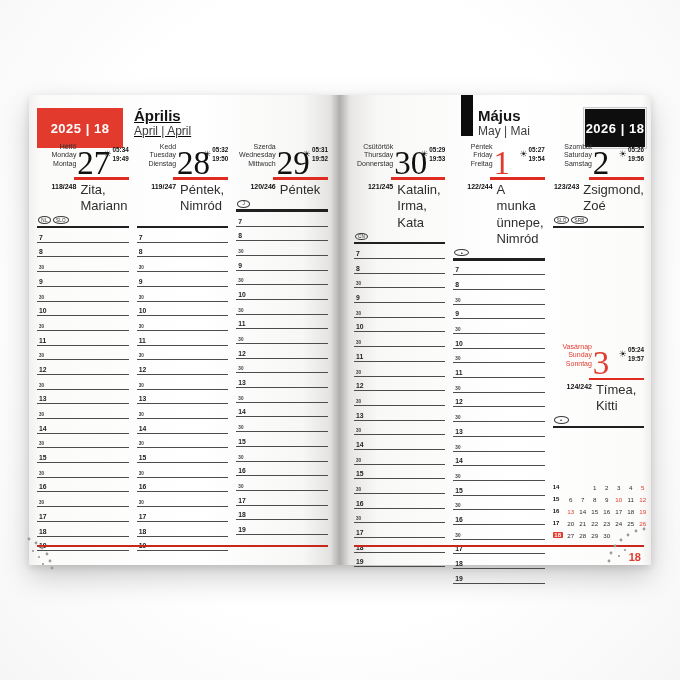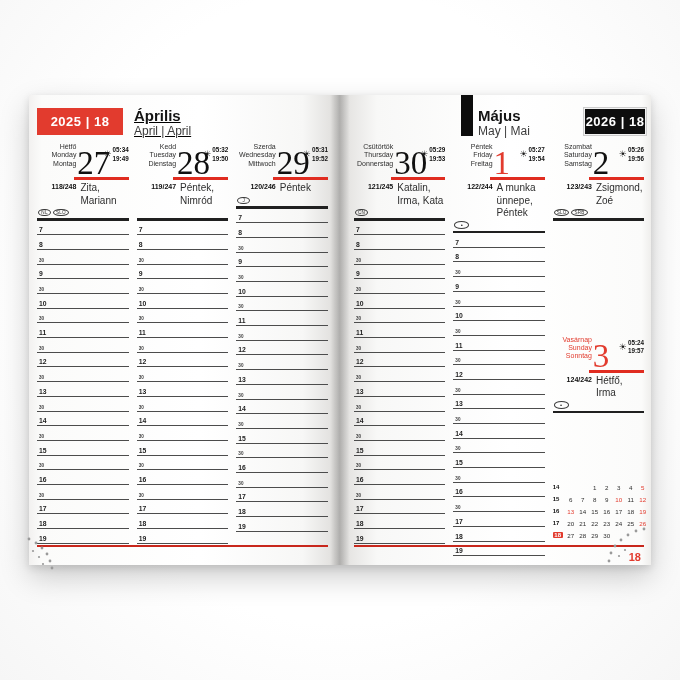--- a/index.html
+++ b/index.html
@@ -12,21 +12,21 @@
   .page { position:absolute; top:0; height:470px; width:311px; }
   .page-left  { left:0;
     background:linear-gradient(to right,#f2f1f0 0%,#fbfbfa 4%,#ffffff 55%,#f7f7f6 88%,#e3e2e0 97%,#cfcecc 100%); }
   .page-right { left:311px;
     background:linear-gradient(to left,#efeeec 0%,#fbfbfa 3%,#ffffff 45%,#f8f8f7 88%,#e6e5e3 97%,#d2d1cf 100%); }
   .spine { position:absolute; left:301px; top:0; width:20px; height:470px; pointer-events:none;
     background:linear-gradient(to right, rgba(0,0,0,0) 0%, rgba(0,0,0,.16) 50%, rgba(0,0,0,0) 100%); }
 
   
   .hdr { position:absolute; top:13px; left:0; right:0; height:32px; }
-  .year-badge { position:absolute; top:0; height:27px; display:flex; align-items:center; justify-content:center;
+  .year-badge { position:absolute; top:0; height:40px; display:flex; align-items:center; justify-content:center;
     font-size:13px; font-weight:bold; color:#fff; letter-spacing:.5px;text-align:right; }
   .year-badge.red   { left:8px;  width:86px; background:#e23b2e; }
   .year-badge.black { right:5px; width:62px; background:#0e0e0e; border:1px solid #f2f2f2; outline:1px solid #ccc; }
   .month-block { position:absolute; top:0; }
   .page-left  .month-block { left:105px;text-decoration:underline; }
   .page-right .month-block { left:138px; }
   .month-title { font-size:15px; font-weight:bold; color:#141414; line-height:1.05; }
   .month-sub   { font-size:12px; color:#3c3c3c; }
   .thumb-bar { position:absolute; left:121px; top:-13px; width:12px; height:41px; background:#0c0c0c; }
 
@@ -44,21 +44,21 @@
   .bignum { position:absolute; left:44%; bottom:3px; font-family:"Liberation Serif", serif;
             font-size:33px; line-height:.85; color:#101010; }
   .bignum.red { color:#e23b2e; }
   .sunblock { position:absolute; right:0; top:6px; display:flex; align-items:center; gap:1px; }
   .sun-ico { font-size:9px; color:#1a1a1a; line-height:1; }
   .suntimes { display:flex; flex-direction:column; font-size:6.3px; font-weight:bold; color:#111; line-height:1.35; }
   .red-underline { position:absolute; left:40%; right:0; bottom:0; height:2.6px; background:#e02c20; }
 
   .sub-row { display:flex; margin-top:2px; min-height:13px; }
   .doy { width:43%; text-align:right; font-size:7px; font-weight:bold; color:#0e0e0e; padding-top:1px; white-space:nowrap; }
-  .namedays { flex:1; padding-left:4px; font-size:10px; color:#2e2e2e; line-height:1.25; }
+  .namedays { flex:1; padding-left:4px; font-size:13px; color:#2e2e2e; line-height:1.25; }
 
   .badge-row { height:11px; display:flex; align-items:center; gap:2px; padding-left:1px; }
   .badge { display:inline-flex; align-items:center; justify-content:center; min-width:13px; height:7.5px;
            border:1px solid #3a3a3a; border-radius:50%; font-size:4.6px; color:#2e2e2e; padding:0 2px;
            letter-spacing:.2px; background:transparent; }
   .badge.dot { min-width:15px; font-size:6px; line-height:1; }
   .thick-line { height:2.6px; background:#202020; }
 
   
   .time-grid { height:323px; display:flex; flex-direction:column; }
@@ -525,21 +525,21 @@
               <span class="sun-ico">☀</span>
               <span class="suntimes">
                   <span>05:27</span>
                   <span>19:54</span>
                 </span>
             </div>
             <div class="red-underline"></div>
           </div>
           <div class="sub-row">
             <span class="doy">122/244</span>
-            <span class="namedays">A munka ünnepe, Péntek</span>
+            <span class="namedays">A munka ünnepe, Nimród</span>
           </div>
           <div class="badge-row">
               <span class="badge dot">•</span>
             </div>
           <div class="thick-line"></div>
           <div class="time-grid">
               <div class="trow">
                 <span class="tlbl">7</span>
               </div>
               <div class="trow">
@@ -648,21 +648,21 @@
               <span class="sun-ico">☀</span>
               <span class="suntimes">
                   <span>05:24</span>
                   <span>19:57</span>
                 </span>
             </div>
             <div class="red-underline"></div>
           </div>
           <div class="sub-row">
             <span class="doy">124/242</span>
-            <span class="namedays">Hétfő, Irma</span>
+            <span class="namedays">Tímea, Kitti</span>
           </div>
           <div class="badge-row">
               <span class="badge dot">•</span>
             </div>
           <div class="thick-line"></div>
 
           <div class="free-space-2"></div>
 
           <div class="mini-cal">
               <div class="mcrow">

